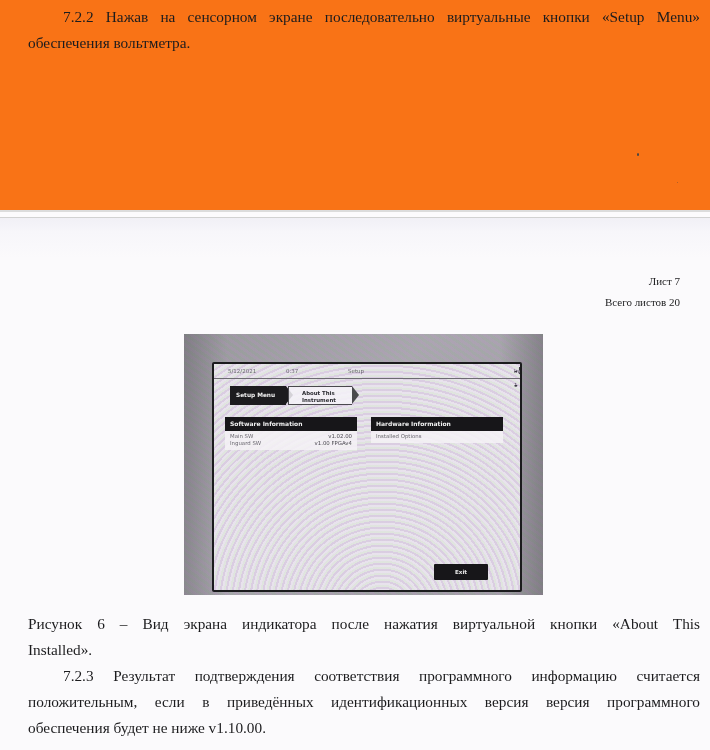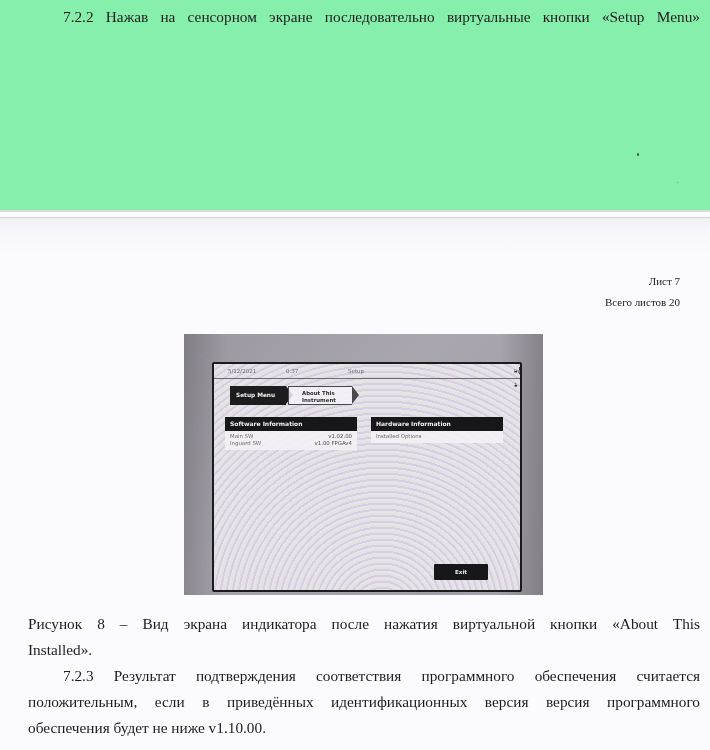--- a/index.html
+++ b/index.html
@@ -2,21 +2,21 @@
 <html><head>
 <meta charset="utf-8">
 <style>
   html, body { margin:0; padding:0; }
   body {
     width:710px; height:750px; overflow:hidden; position:relative;
     background:#fcfbfd;
     font-family:"Liberation Serif", "DejaVu Serif", serif;
     color:#1c1c1e;
   }
-  .page { position:absolute; left:0; width:710px; background:#86efac; }
+  .page { position:absolute; left:0; width:710px; background:#f97316; }
   .page-top { top:0; height:210px; }
   .page-bottom { top:218px; height:532px;
     background:linear-gradient(#f1f0f6 0px, #f7f6fa 14px, #fbfafc 40px); }
   .page-gap { position:absolute; left:0; top:210px; width:710px; height:8px;
     background:#fcfbfd; border-top:2px solid #dcdcdc; border-bottom:1px solid #d2d2d2; box-sizing:border-box; }
 
   .para {
     position:absolute; left:28px; width:672px;
     font-size:15.3px; line-height:26px; text-align:justify;
     text-align-last:left;
@@ -90,20 +90,21 @@
 
   .p2 { top:611px; }
   .p3 { top:663px; }
 </style>
 </head>
 <body>
 
 <div class="page page-top">
   <div class="para p1">
     <span class="justify-line"><span class="indent"></span><span>7.2.2 Нажав на сенсорном экране последовательно виртуальные кнопки «Setup Menu»</span></span>
+    <span>обеспечения вольтметра.</span>
   </div>
   <div class="speck" style="left:637px;top:153px;width:2px;height:3px;"></div>
   <div class="speck" style="left:677px;top:182px;width:1px;height:1px;opacity:.5;"></div>
 </div>
 
 <div class="page-gap"></div>
 
 <div class="page page-bottom"></div>
 
 <div class="sheet-info">
@@ -154,21 +155,21 @@
           <span class="v"></span>
         </div>
       </div>
     </div>
 
     <div class="exit-btn">Exit</div>
   </div>
 </div>
 
 <div class="para p2">
-  <span class="justify-line">Рисунок 8 – Вид экрана индикатора после нажатия виртуальной кнопки «About This</span>
+  <span class="justify-line">Рисунок 6 – Вид экрана индикатора после нажатия виртуальной кнопки «About This</span>
   <span>Installed».</span>
 </div>
 
 <div class="para p3">
-  <span class="justify-line"><span class="indent"></span><span>7.2.3 Результат подтверждения соответствия программного обеспечения считается</span></span>
+  <span class="justify-line"><span class="indent"></span><span>7.2.3 Результат подтверждения соответствия программного информацию считается</span></span>
   <span class="justify-line">положительным, если в приведённых идентификационных версия версия программного</span>
   <span>обеспечения будет не ниже v1.10.00.</span>
 </div>
 
 </body></html>

